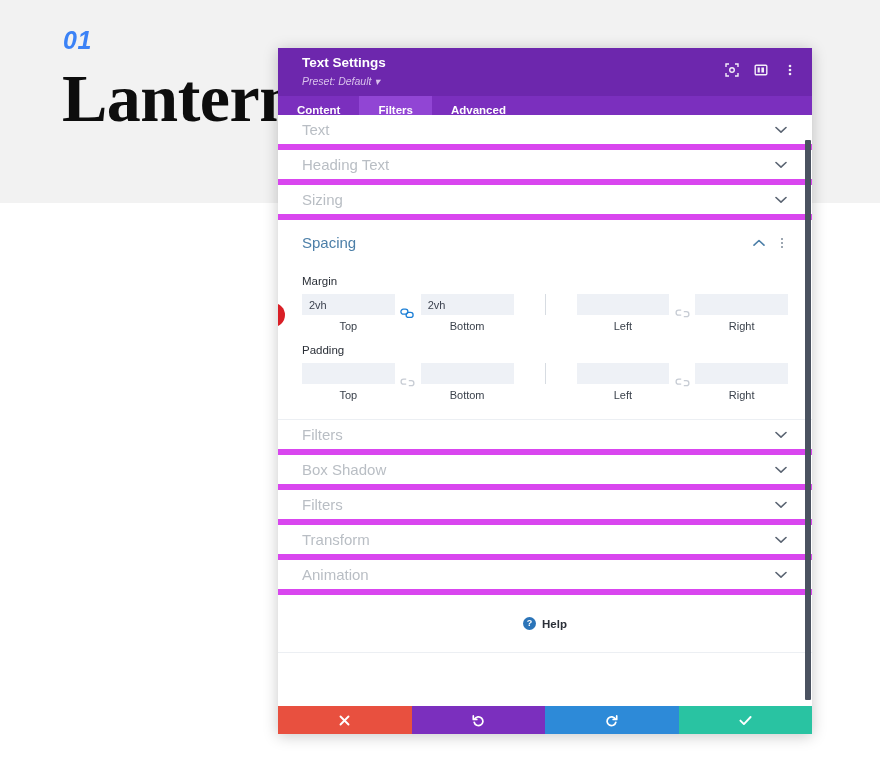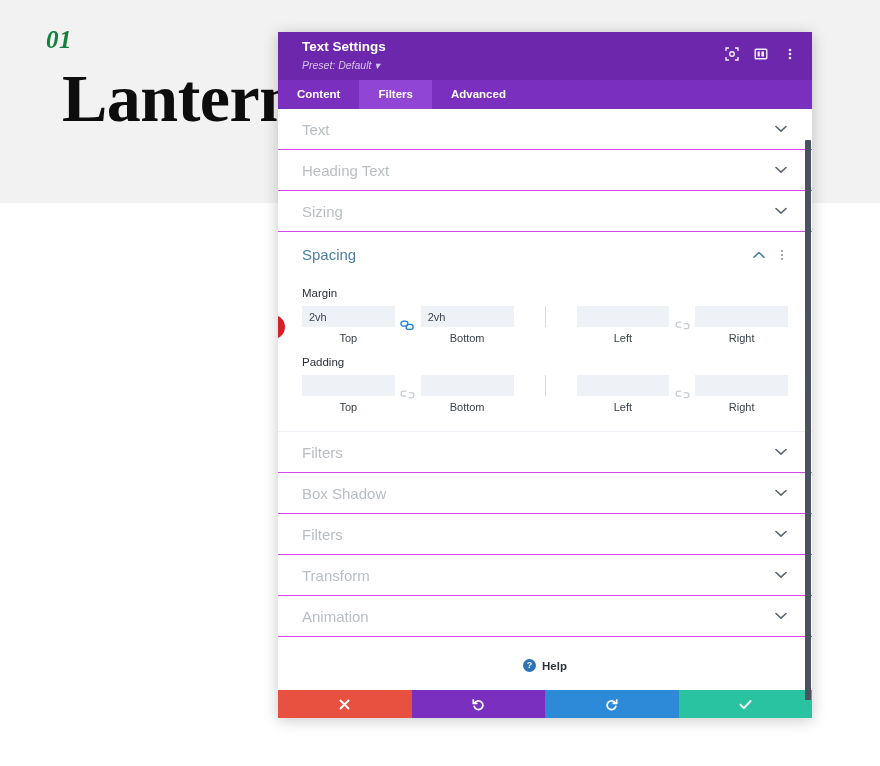--- a/index.html
+++ b/index.html
@@ -15,43 +15,43 @@
 
   
   #page-bg {
     position: absolute;
     left: 0; top: 0;
     width: 880px; height: 203px;
     background: #f2f2f2;
   }
   #bg-number {
     position: absolute;
-    left: 46px; top: 26px;
-    font-family: Liberation Serif, serif;
+    left: 63px; top: 26px;
+    font-family: Liberation Sans, sans-serif;
     font-style: italic;
     font-weight: 700;
     font-size: 25px;
-    color: #15803d;
+    color: #3b82f6;
     letter-spacing: 0.5px;
   }
   #bg-title {
     position: absolute;
     left: 62px; top: 64px;
     font-family: "Liberation Serif", serif;
     font-weight: 700;
     font-size: 68px;
     color: #0d0d0d;
     letter-spacing: -0.5px;
     line-height: 1;
   }
 
   
   #modal {
     position: absolute;
-    left: 278px; top: 32px;
+    left: 278px; top: 48px;
     width: 534px; height: 686px;
     background: #0f172a;
     box-shadow: 0 2px 14px rgba(0,0,0,0.22);
     display: flex;
     flex-direction: column;
   }
 
   
   .modal-header {
     background: #6d27ad;
@@ -84,21 +84,21 @@
   .hdr-ico {
     width: 16px; height: 16px;
     display: flex; align-items: center; justify-content: center;
     cursor: pointer;
     opacity: .92;
   }
 
   
   .tabs {
     background: #7b2fbe;
-    height: 29px;
+    height: 19px;
     display: flex;
     flex: 0 0 auto;
   }
   .tab {
     padding: 0 19px;
     height: 29px;
     line-height: 29px;
     color: #ffffff;
     font-size: 11.5px;
     font-weight: 700;
@@ -108,22 +108,22 @@
 
   
   .modal-body {
     flex: 1 1 auto;
     background: #ffffff;
     overflow: hidden;
     position: relative;
   }
 
   .toggle-row {
-    height: 41px;
-    border-bottom: 1px solid #d946ef;
+    height: 35px;
+    border-bottom: 6px solid #d946ef;
     display: flex;
     align-items: center;
     padding: 0 24px;
     cursor: pointer;
   }
   .toggle-row .t-label {
     font-size: 15px;
     color: #b9bec4;
     flex: 1 1 auto;
     font-weight: 400;

